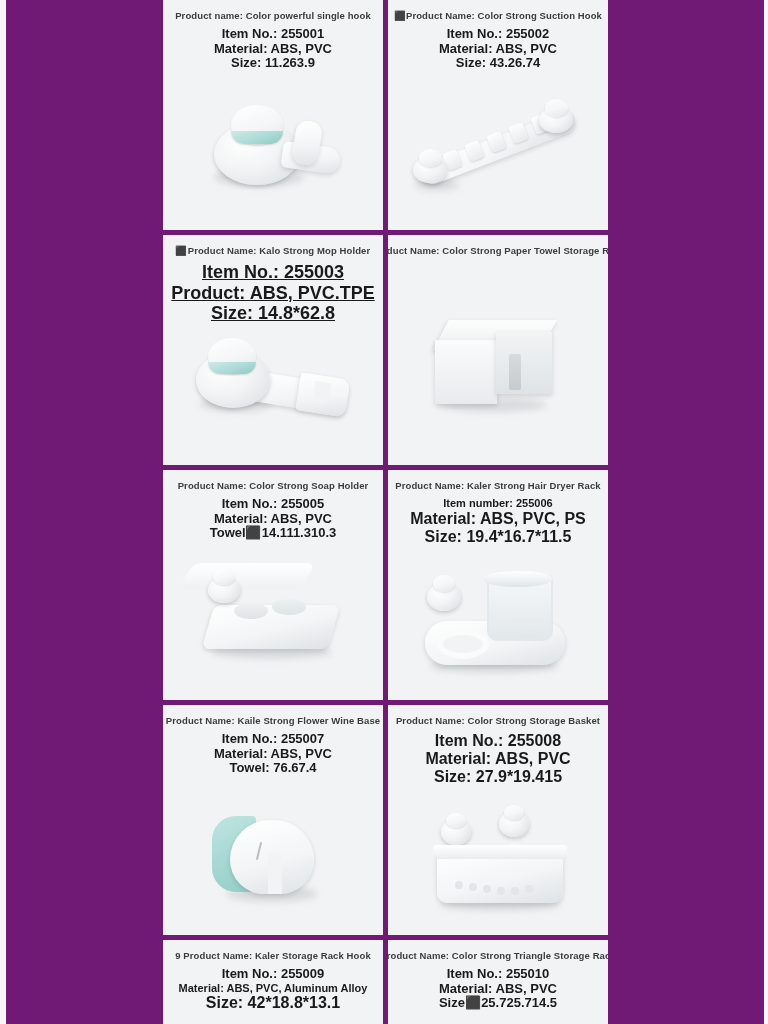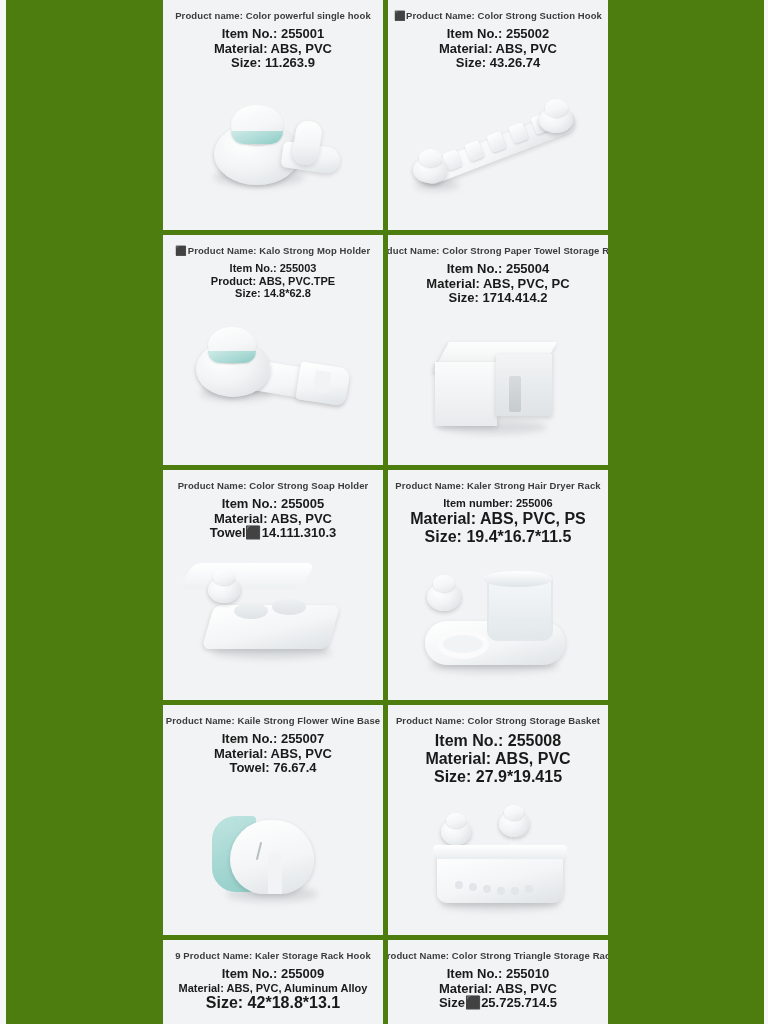--- a/index.html
+++ b/index.html
@@ -13,21 +13,21 @@
     height: 1024px;
     overflow: hidden;
     font-family: "Liberation Sans", sans-serif;
     -webkit-font-smoothing: antialiased;
   }
 
   #page {
     position: relative;
     width: 768px;
     height: 1024px;
-    background: #4d7c0f;
+    background: #701a75;
   }
 
   
   .page-band {
     position: absolute;
     top: 0;
     bottom: 0;
     background: #f6f7f8;
     pointer-events: none;
   }
@@ -78,21 +78,21 @@
     font-weight: 700;
   }
   .spec {
     white-space: nowrap;
     text-align: left;
   }
   
   .s-11 { font-size: 11px; }
   .s-13 { font-size: 13px; }
   .s-14 { font-size: 16px; }
-  .s-15 { font-size: 11px; }
+  .s-15 { font-size: 18px; text-decoration: underline; }
   .s-16 { font-size: 16px; }
   .s-9  { font-size: 9.5px; }
 
   .photo-wrap {
     flex: 1;
     width: 100%;
     position: relative;
     display: flex;
     align-items: center;
     justify-content: center;
@@ -285,25 +285,20 @@
           <div class="notch"></div>
           <div class="sucker disc"></div>
           <div class="cap knob"></div>
           <div class="cap band mint"></div>
         </div>
       </div>
     </div>
 
     <div class="card">
       <div class="card-title s-9">Product Name: Color Strong Paper Towel Storage Rack</div>
-      <div class="specs s-13">
-        <div class="spec">Item No.: 255004</div>
-        <div class="spec">Material: ABS, PVC, PC</div>
-        <div class="spec">Size: 1714.414.2</div>
-      </div>
       <div class="photo-wrap">
         <div class="photo p4">
           <div class="shadow-blob sh"></div>
           <div class="body-white boxtop"></div>
           <div class="body-white boxfrontL"></div>
           <div class="body-white boxfrontR"></div>
           <div class="slot"></div>
         </div>
       </div>
     </div>

